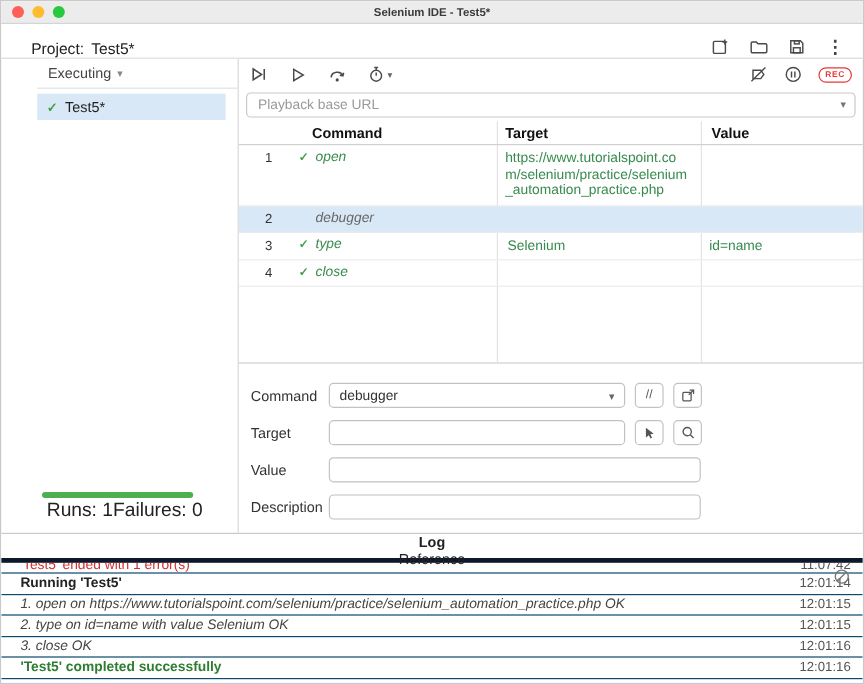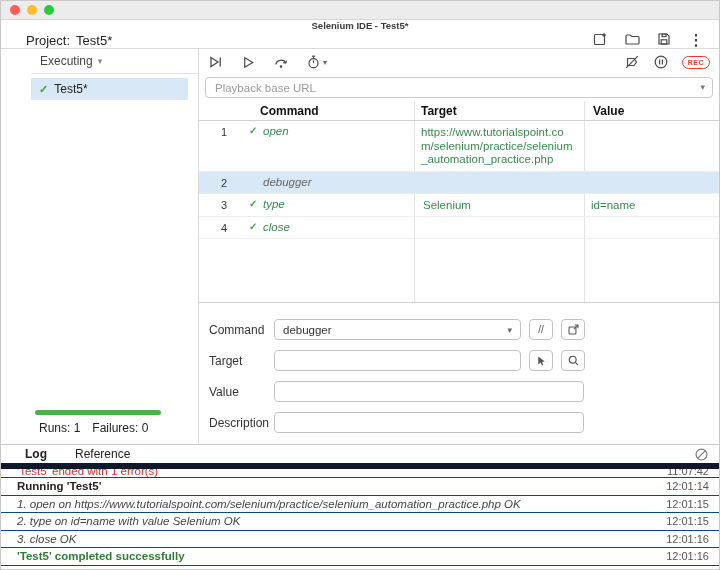--- a/index.html
+++ b/index.html
@@ -4,42 +4,42 @@
 <style>
   * { margin:0; padding:0; box-sizing:border-box; }
   body { font-family:"Liberation Sans", sans-serif; background:#fff; }
   .window { position:relative; width:720px; height:570px; background:#fff; overflow:hidden; border:1px solid #c9c9c9; }
 
   
   .titlebar { position:relative; height:19px; background:#ececec; border-bottom:1px solid #d5d5d5; }
   .traffic { position:absolute; left:9px; top:4px; display:flex; gap:7px; }
   .tl { width:10px; height:10px; border-radius:50%; display:inline-block; }
   .tl.red{ background:#ff5f57; } .tl.yellow{ background:#febc2e; } .tl.green{ background:#28c840; }
-  .title { position:absolute; left:0; right:0; top:15px; height:19px; line-height:19px; text-align:center; font-size:9.5px; font-weight:700; color:#3a3a3a; }
+  .title { position:absolute; left:0; right:0; top:0; height:19px; line-height:19px; text-align:center; font-size:9.5px; font-weight:700; color:#3a3a3a; }
 
   
   .project-header { height:29px; display:flex; align-items:flex-end; padding:0 14px 0 25px; border-bottom:1px solid #d9d9d9; background:#fff; }
   .project-label { font-size:13px; color:#222; }
   .project-name { font-size:13px; color:#222; margin-left:6px; }
   .header-icons { margin-left:auto; display:flex; align-items:center; gap:14px; color:#4a4a4a; }
   .hicon { display:flex; align-items:center; justify-content:center; width:18px; height:18px; cursor:pointer; }
   .kebab { font-size:15px; color:#444; font-weight:bold; line-height:1; }
 
   
   .content { position:absolute; top:48px; left:0; right:0; height:395px; display:flex; }
 
   
   .sidebar { width:168px; border-right:1px solid #d9d9d9; position:relative; background:#fff; flex:none;margin-left:30px; }
   .sb-dropdown { height:25px; display:flex; align-items:center; padding:0 9px; border-bottom:1px solid #e2e2e2; font-size:12px; color:#444; cursor:pointer; }
   .sb-dropdown .caret { margin-left:5px; color:#888; font-size:9px; }
   .test-item { height:22px; display:flex; align-items:center; padding:0 8px; background:#d9e8f7; margin:4px 10px 0 0; cursor:pointer; }
   .test-item .check { color:#43a047; font-weight:bold; font-size:11px; }
   .test-item .tname { margin-left:6px; font-size:12px; color:#222; }
   .progress { position:absolute; left:4px; bottom:29px; width:126px; height:5px; border-radius:3px; background:#4caf50; }
-  .runs-row { position:absolute; left:8px; bottom:9px; display:flex; gap:12px; font-size:12px; color:#222; }
+  .runs-row { position:absolute; left:8px; bottom:9px; display:flex; font-size:16px; color:#222; }
 
   
   .main { flex:1; display:flex; flex-direction:column; position:relative; }
   .toolbar { height:26px; display:flex; align-items:center; padding:0 9px; }
   .tgroup-left { display:flex; align-items:center; gap:17px; }
   .tgroup-right { margin-left:auto; display:flex; align-items:center; gap:13px; }
   .ticon { display:flex; align-items:center; color:#4a4a4a; cursor:pointer; }
   .caret-mini { font-size:8px; color:#666; margin-left:2px; }
   .rec { border:1.5px solid #e53935; color:#e53935; font-size:7px; font-weight:700; border-radius:9px; padding:2px 5px; letter-spacing:.5px; cursor:pointer; }
 
@@ -73,21 +73,21 @@
   .form-row { display:flex; align-items:center; }
   .form-row label { width:65px; font-size:12px; color:#333; flex:none; }
   .select { width:247px; height:21px; border:1px solid #c2c2c2; border-radius:4px; display:flex; align-items:center; justify-content:space-between; padding:0 8px; font-size:11.5px; color:#333; cursor:pointer; background:#fff; }
   .select .caret { font-size:9px; color:#666; }
   .tinput { height:21px; border:1px solid #c2c2c2; border-radius:4px; padding:0 8px; font-size:11.5px; color:#333; font-family:"Liberation Sans",sans-serif; background:#fff; }
   .w-small { width:247px; } .w-wide { width:310px; }
   .icon-btn { width:24px; height:21px; border:1px solid #c2c2c2; border-radius:4px; display:flex; align-items:center; justify-content:center; margin-left:8px; color:#555; font-size:10px; background:#fff; cursor:pointer; }
 
   
   .bottom-panel { position:absolute; top:443px; left:0; right:0; height:127px; border-top:1px solid #c9c9c9; background:#fff; }
-  .tabbar { height:24px; display:flex; align-items:center; padding:0 10px; border-bottom:6px solid #0f172a; background:#fff; position:relative; z-index:2; }
+  .tabbar { height:24px; display:flex; align-items:center; padding:0 10px; border-bottom:4px solid #0f172a; background:#fff; position:relative; z-index:2;flex-direction:column; }
   .tab { padding:0 14px; font-size:12px; color:#222; height:100%; display:flex; align-items:center; cursor:pointer; }
   .tab.active { font-weight:700; }
   .clear-log { margin-left:auto; color:#777; display:flex; align-items:center; cursor:pointer; }
   .log-list { height:103px; overflow:hidden; }
   .log-row { display:flex; align-items:center; min-height:17.5px; padding:0 10px 0 16px; border-bottom:1px solid #0c4a6e; font-size:11.5px; color:#333;text-align:center; }
   .log-row.bold .log-text { font-weight:700; color:#222; }
   .log-row.success .log-text { font-weight:700; color:#2e7d32; }
   .log-row.error .log-text { color:#d32f2f; }
   .log-row.normal .log-text { color:#444;font-style:italic; }
   .log-row.clipped { height:9px; min-height:9px; overflow:hidden; align-items:flex-end; }

